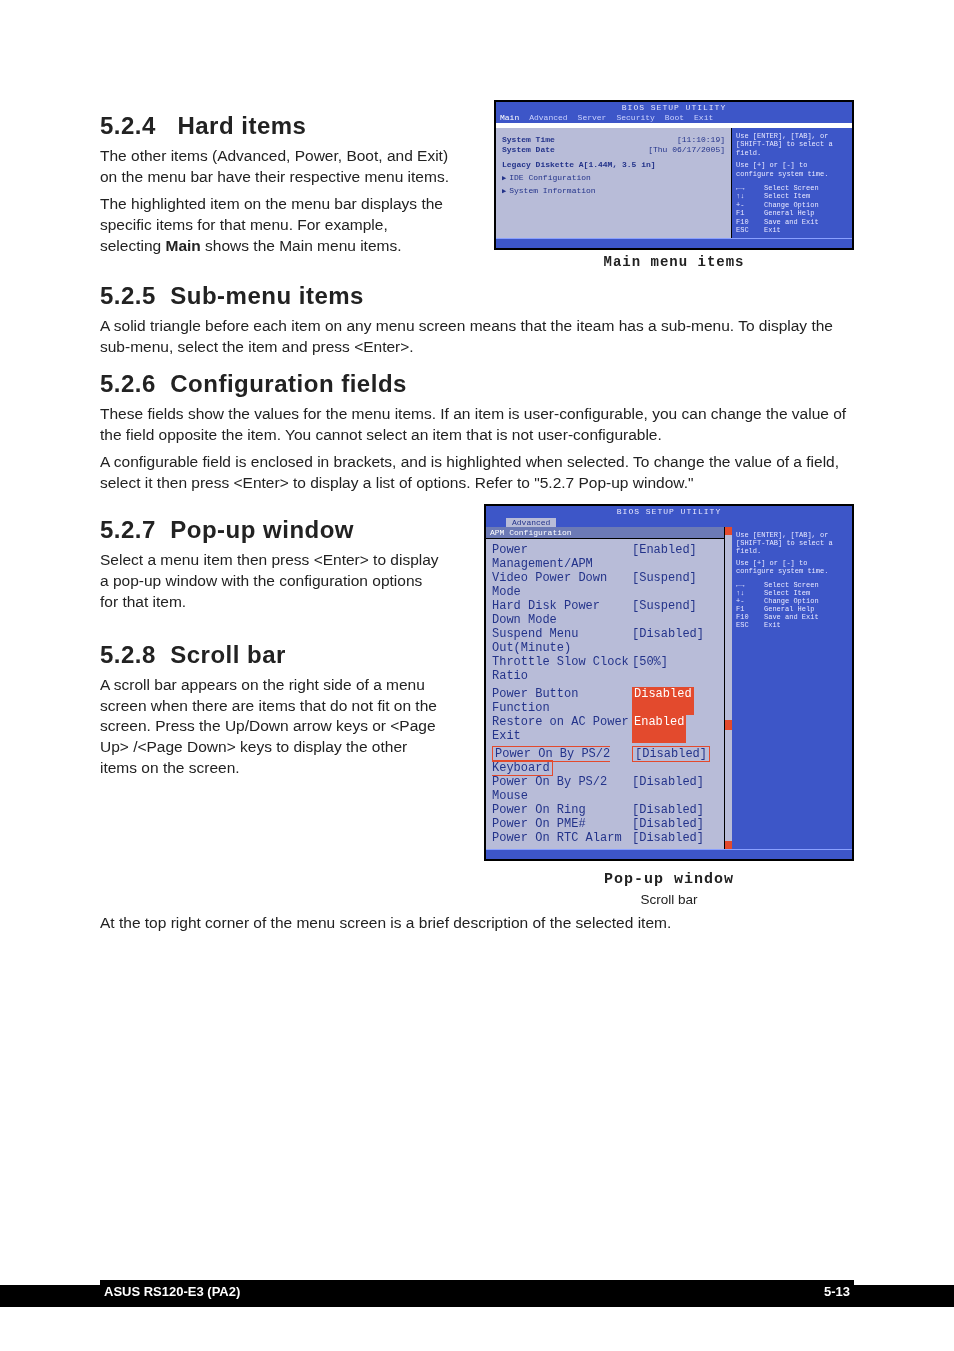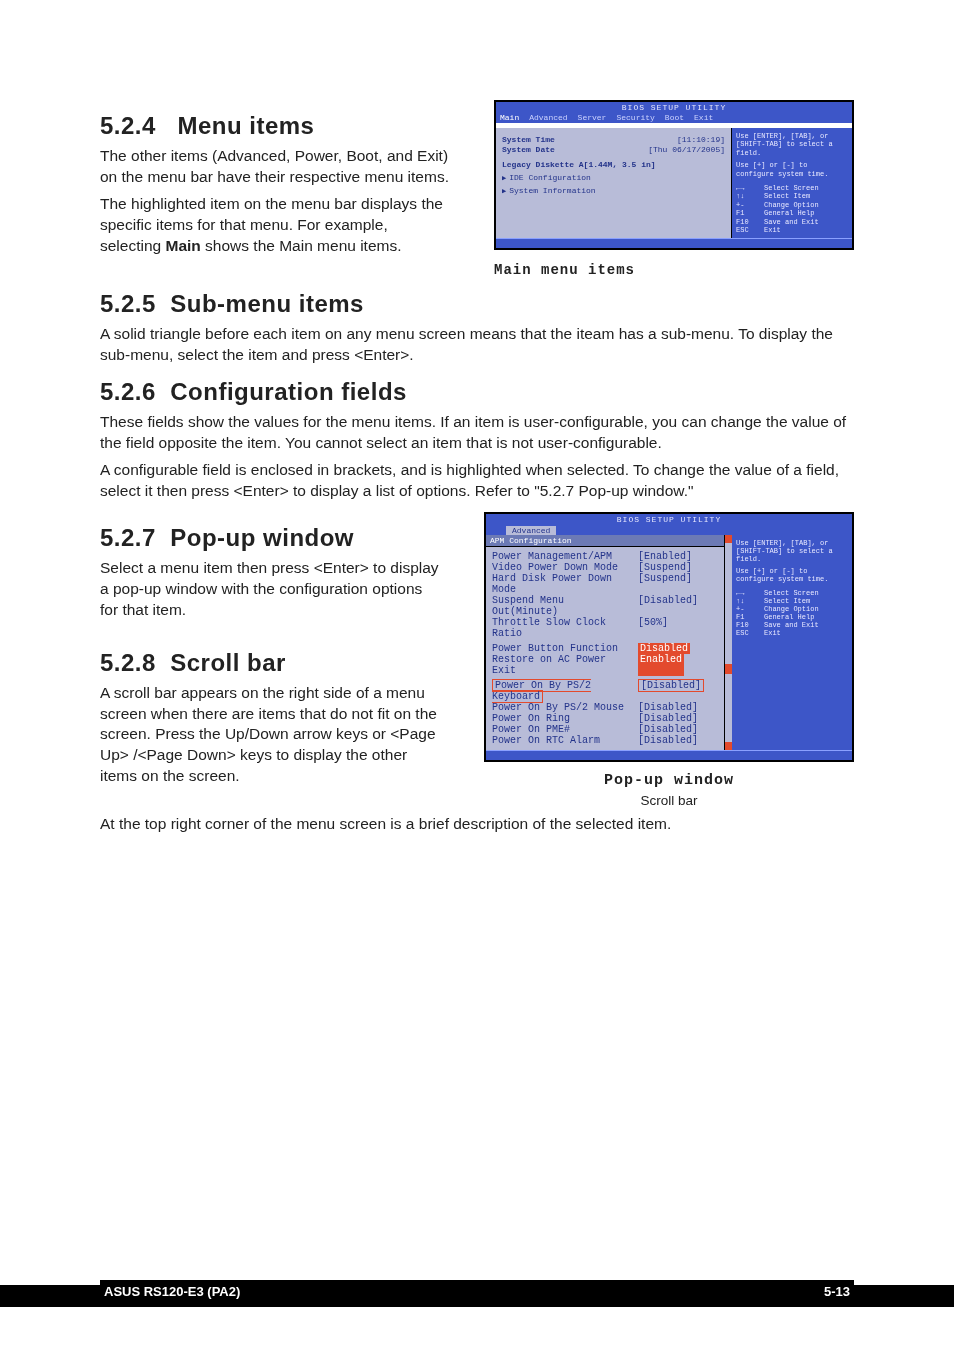--- a/index.html
+++ b/index.html
@@ -21,28 +21,28 @@
   .bios-row { display: flex; justify-content: space-between; margin: 1px 0; }
   .bios-row .lbl { }
   .bios-row .val { }
   .bios-row .bold { font-weight: 700; }
   .bios-sub { margin-top: 4px; color: #23338a; }
   .tri::before { content: "▶"; font-size: 7px; margin-right: 3px; color: #23338a; }
   .bios-keys { margin-top: 6px; font-size: 7px; }
   .bios-keys div { display: flex; gap: 4px; }
   .bios-keys .k { width: 24px; }
   .bios-foot { height: 10px; background: #3d56c8; border-top: 1px solid #8aa0ff; }
-  .caption { font-family: "Courier New", monospace; font-weight: 700; font-size: 14px; text-align: left; margin-top: 12px; letter-spacing: 1px; }
+  .caption { font-family: "Courier New", monospace; font-weight: 700; font-size: 14px; text-align: center; margin-top: 4px; letter-spacing: 1px; }
   
   .bios2 { width: 370px; }
   .apm-top { background: #3d56c8; color:#fff; }
   .apm-tab { display:inline-block; background:#b8bcd8; color:#23338a; padding:0 6px; font-size:8px; margin: 1px 0 0 20px; }
   .apm-head { background:#6c7ab5; color:#fff; padding:1px 4px; font-size:8px; }
   .apm-body { background:#b8bcd8; color:#23338a; padding:4px 6px; border-top: 1px solid #000; }
-  .apm-row { display:flex; justify-content:flex-start; gap: 6px; font-size:10px; }
+  .apm-row { display:flex; justify-content:flex-start; gap: 0; font-size:12px; }
   .apm-row .lbl { width: 140px; }
   .apm-row .val { }
   .apm-hl { background:#e34a2d; color:#fff; padding:0 2px; }
   .apm-box { border:1px solid #e34a2d; padding:0 2px; display:inline; }
   .scroll-col { width: 8px; background:#b8bcd8; border-left:1px solid #000; position:relative; }
   .scroll-up, .scroll-down { position:absolute; left:0; right:0; height:8px; background:#e34a2d; }
   .scroll-up { top:0; }
   .scroll-down { bottom:0; }
   .scroll-thumb { position:absolute; left:0; right:0; top: 60%; height:10px; background:#e34a2d; }
   .apm-wrap { display:flex; }
@@ -57,21 +57,21 @@
 </style>
 </head>
 <body>
 
 <div class="page">
 
   <div class="row">
     <div class="col-left" style="max-width:360px;">
       <h2 class="section">
         <span>5.2.4</span>&nbsp;&nbsp;
-        <span>Menu items</span>
+        <span>Hard items</span>
       </h2>
       <p class="body">The other items (Advanced, Power, Boot, and Exit) on the menu bar have their respective menu items.</p>
       <p class="body">
         <span>The highlighted item on the menu bar  displays the specific items for that menu. For example, selecting </span><b>Main</b><span> shows the Main menu items.</span>
       </p>
     </div>
     <div class="col-right">
       <div class="bios">
         <div class="bios-title">BIOS SETUP UTILITY</div>
         <div class="bios-tabs">

